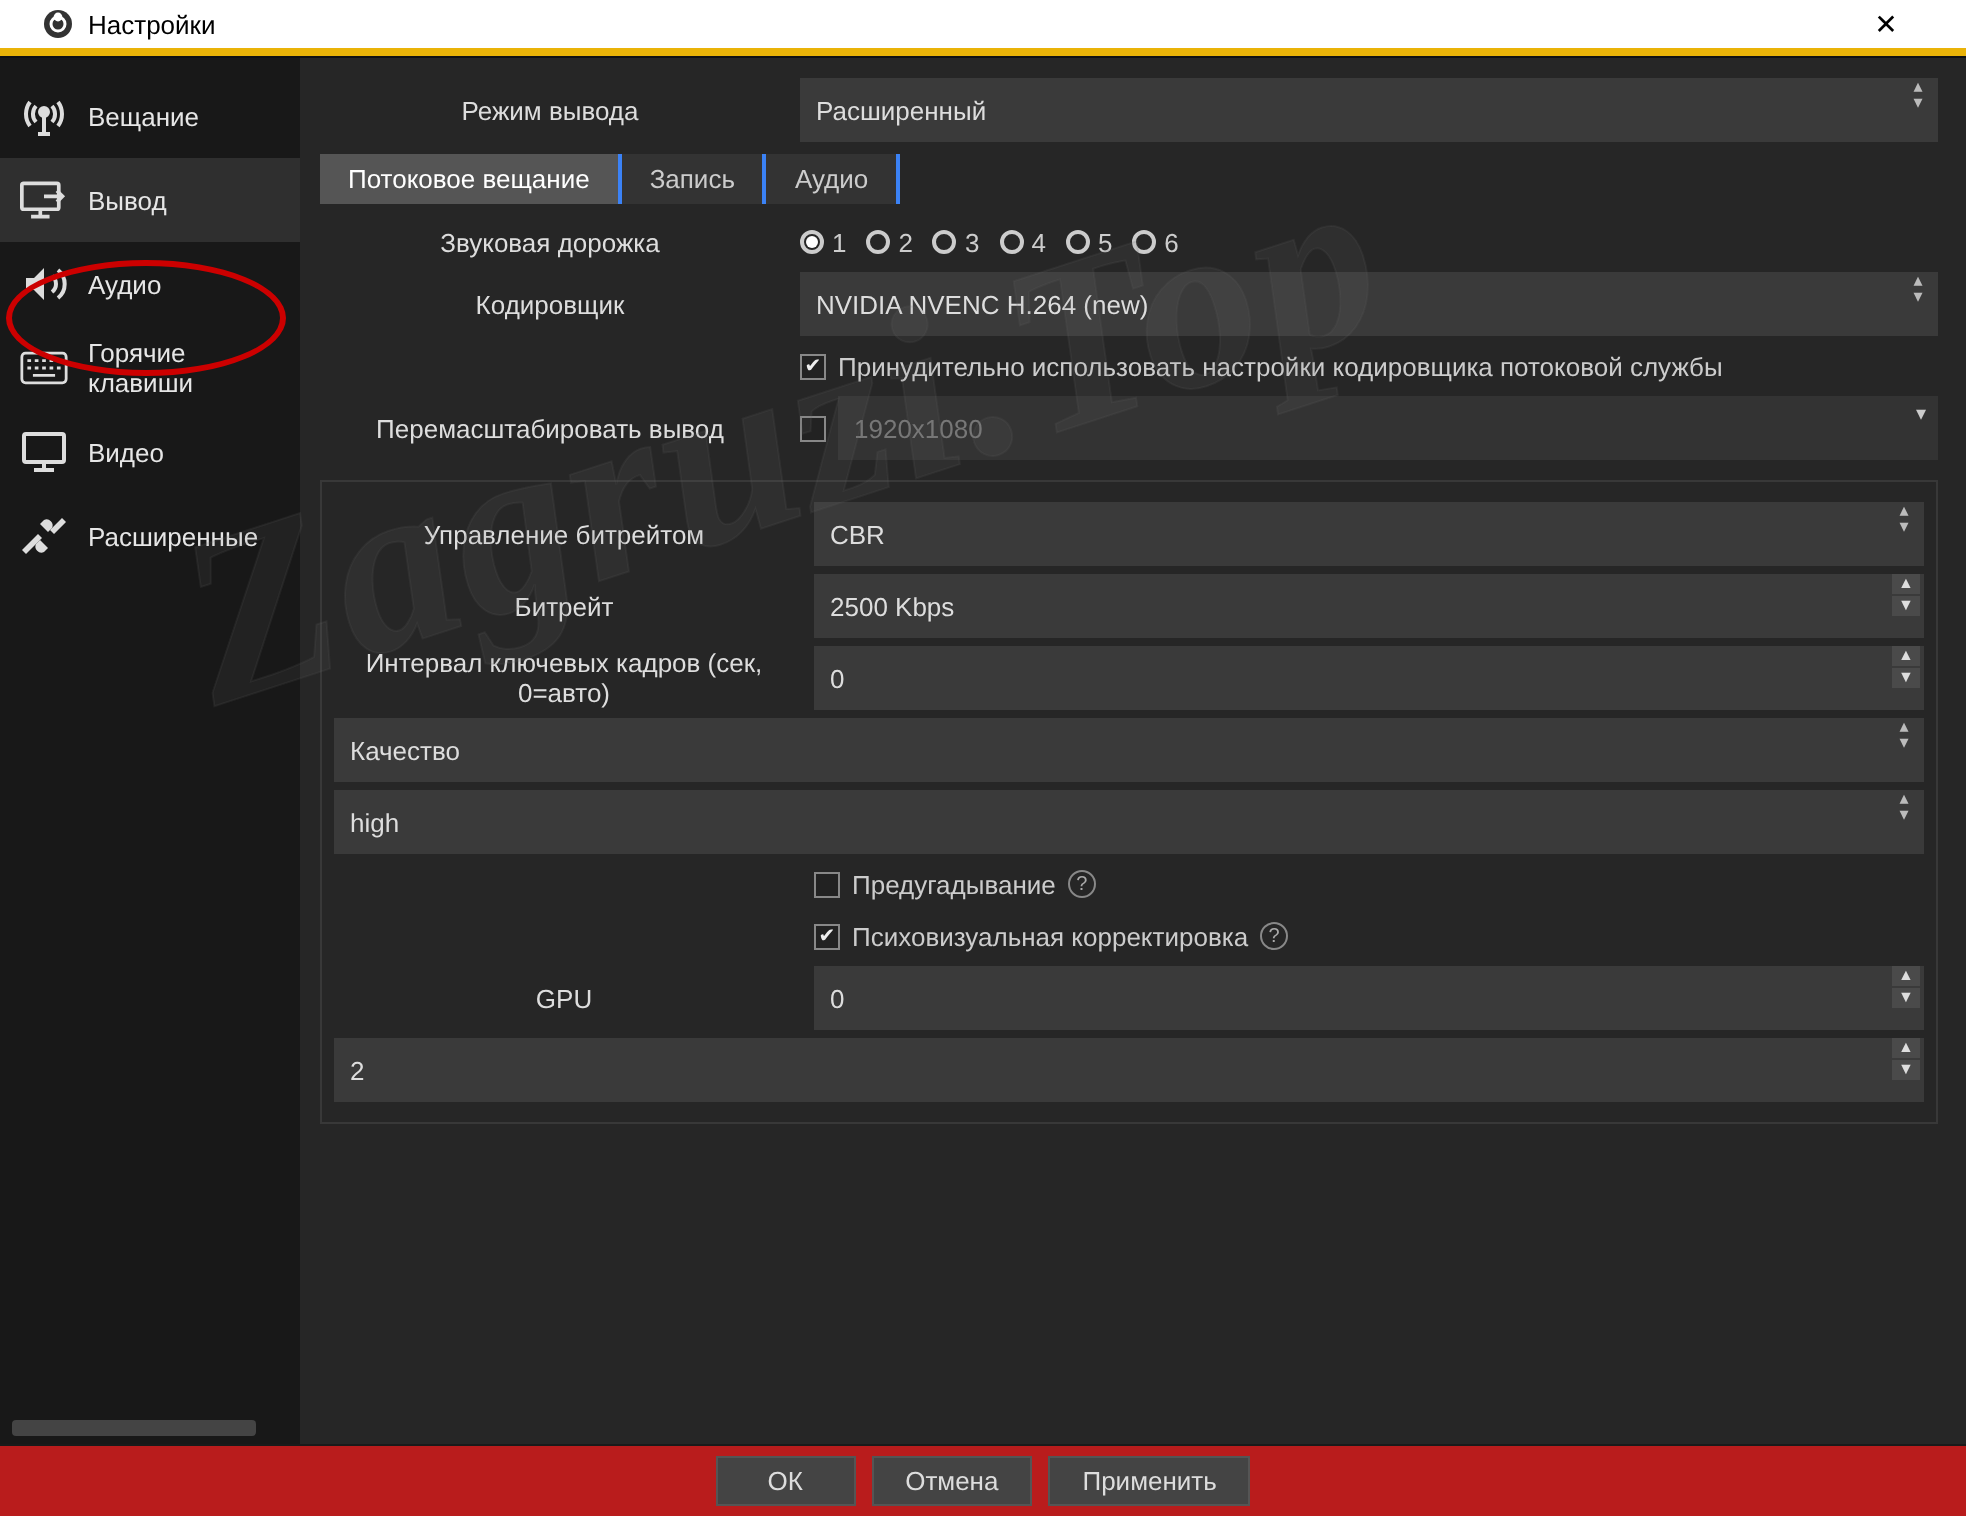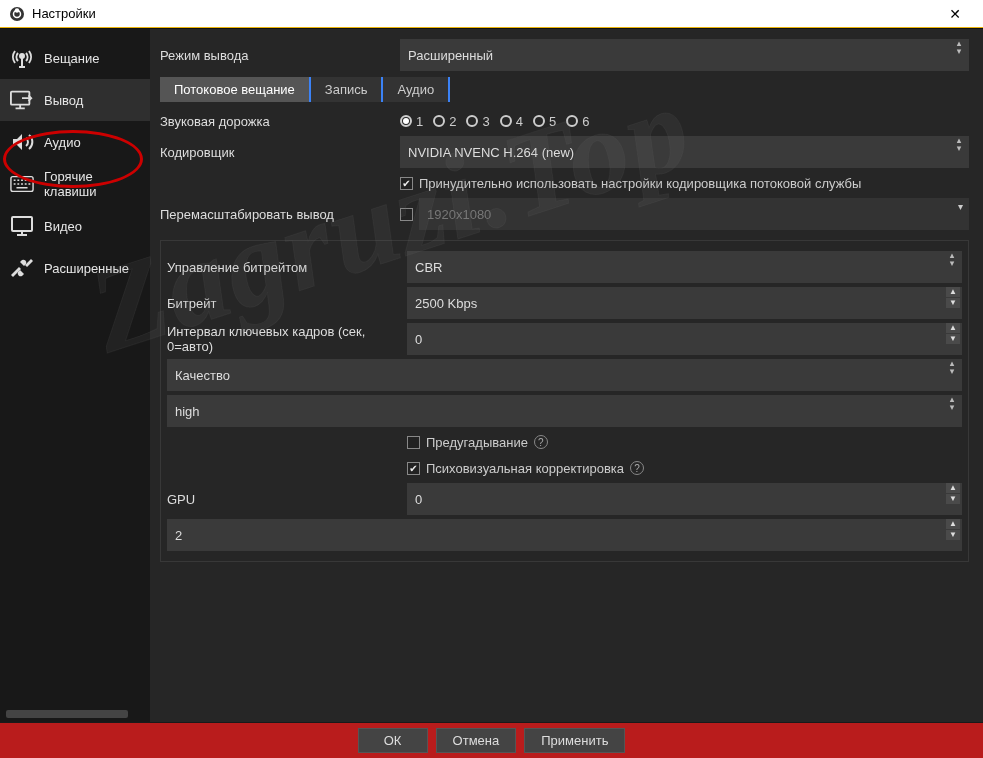--- a/index.html
+++ b/index.html
@@ -1,29 +1,29 @@
 <!DOCTYPE html>
 <html><head>
 <meta charset="utf-8">
 <style>
 * { box-sizing: border-box; margin: 0; padding: 0; font-family: "Segoe UI", Arial, sans-serif; }
 body { width: 983px; height: 758px; background: #2b2b2b; color: #ccc; font-size: 13px; overflow: hidden; position: relative; }
-.titlebar { height: 28px; background: #fff; border-bottom: 1px solid #eab308; display: flex; align-items: center; padding: 0 8px; color: #000; }
+.titlebar { height: 28px; background: #fff; border-bottom: 4px solid #eab308; display: flex; align-items: center; padding: 0 20px; color: #000; }
 .title-icon-wrapper { width: 18px; height: 18px; margin-right: 6px; display: flex; align-items: center; justify-content: center; }
 .titlebar .spacer { flex: 1; }
 .close-x { width: 40px; text-align: center; font-size: 14px; cursor: pointer; }
 .window-body { display: flex; height: calc(100% - 28px - 36px); background: #262626; border-top: 1px solid #111; }
 .sidebar { width: 150px; background: #181818; padding-top: 8px; position: relative; }
 .side-item { display: flex; align-items: center; padding: 6px 10px; gap: 10px; cursor: pointer; color: #e6e6e6; position: relative; height: 42px; }
 .side-item.active { background: #2f2f2f; }
 .side-icon { width: 24px; height: 24px; display: flex; align-items: center; justify-content: center; flex: none; }
 .highlight-circle { position: absolute; border: 3px solid #c00; border-radius: 50%/50%; width: 140px; height: 58px; top: 130px; left: 3px; pointer-events: none; z-index: 5; }
 .content { flex: 1; padding: 10px 14px 10px 10px; overflow: hidden; }
 .row { display: flex; align-items: center; margin-bottom: 4px; min-height: 22px; }
-.row-label { width: 240px; text-align: left; padding-right: 10px; color: #ddd; font-size: 13px; }
+.row-label { width: 240px; text-align: center; padding-right: 10px; color: #ddd; font-size: 13px; }
 .short-label { width: 240px; }
 .select-box { flex: 1; background: #3a3a3a; border: none; height: 32px; display: flex; align-items: center; padding: 0 8px; position: relative; color: #ddd; }
 .select-box.disabled { background: #333; color: #777; }
 .select-arrows { position: absolute; right: 4px; top: 1px; width: 12px; display: flex; flex-direction: column; line-height: 7px; font-size: 9px; color: #bbb; gap: 1px; }
 .select-arrows span { display: block; text-align: center; }
 .select-down { position: absolute; right: 6px; top: 3px; font-size: 10px; color: #ccc; }
 .spin-arrows { position: absolute; right: 2px; top: 0; width: 14px; height: 22px; display: flex; flex-direction: column; }
 .spin-arrows div { flex: 1; background: #4a4a4a; text-align: center; font-size: 8px; line-height: 10px; color: #ddd; margin-bottom: 1px; }
 .tabs { display: flex; gap: 0; margin: 6px 0 8px 0; }
 .tab { background: #333; padding: 5px 14px; font-size: 13px; color: #ccc; cursor: pointer; border-right: 2px solid #3b82f6; }

